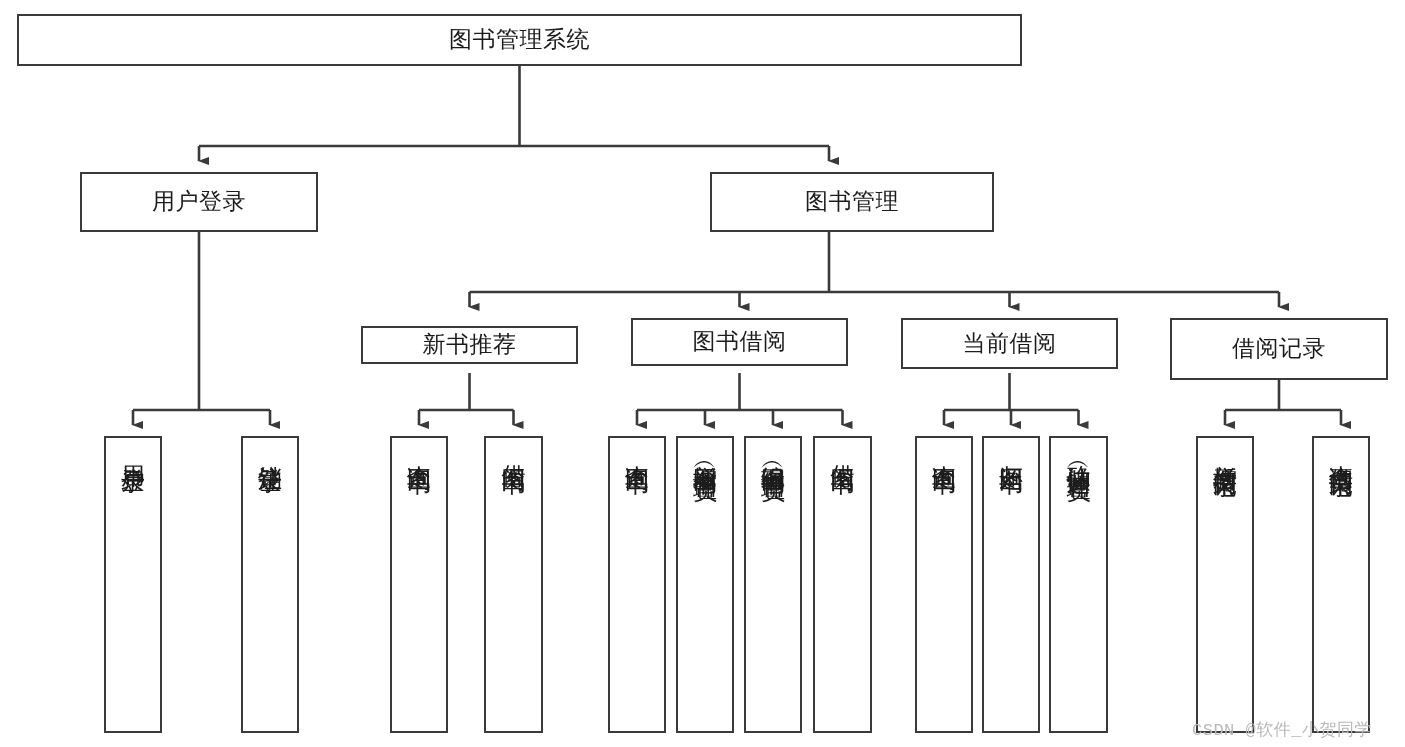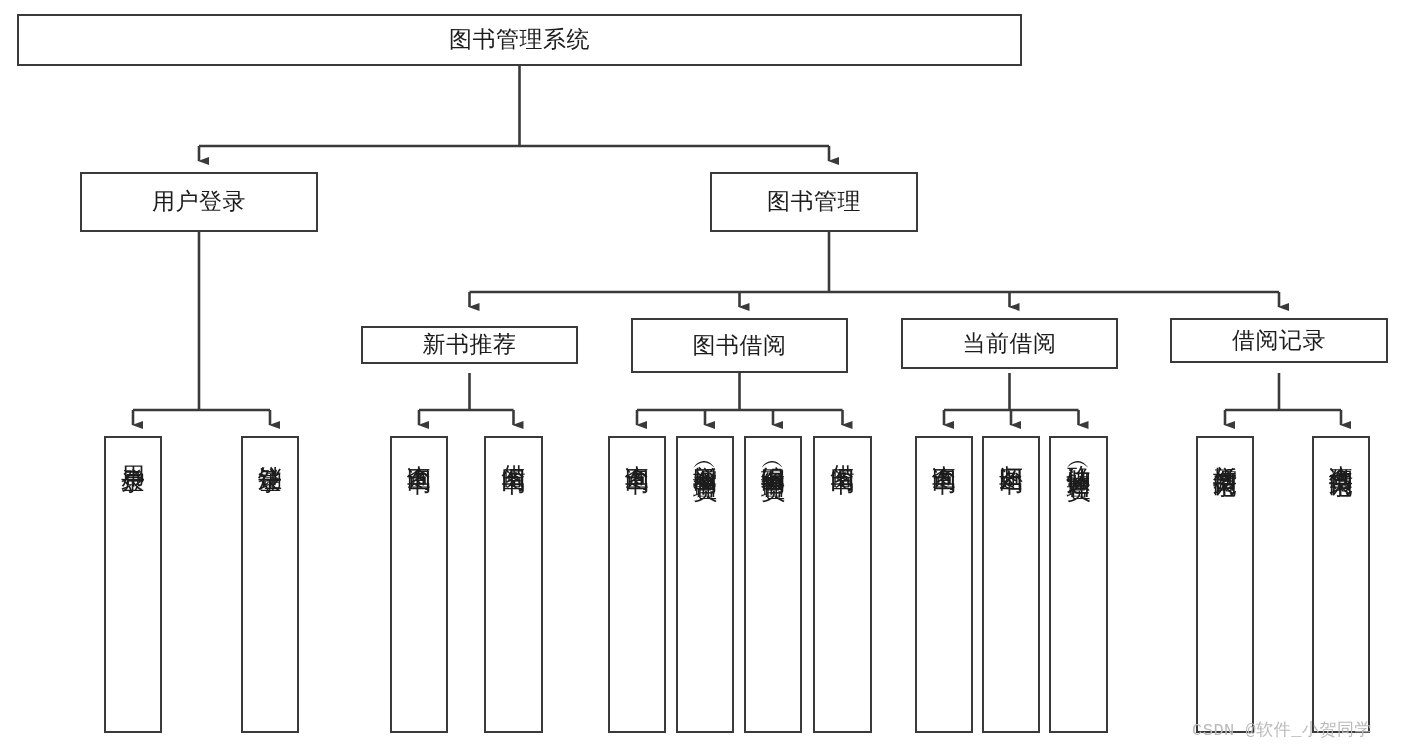--- a/index.html
+++ b/index.html
@@ -108,34 +108,34 @@
       </g>
   </svg>
 
   <div class="node root horiz" style="left: 17px; top: 14px; width: 1005px; height: 52px;">
     <span class="lbl">图书管理系统</span>
   </div>
 
   <div class="node horiz" style="left: 80px; top: 172px; width: 238px; height: 60px;">
     <span class="lbl">用户登录</span>
   </div>
-  <div class="node horiz" style="left: 710px; top: 172px; width: 208px; height: 60px;">
+  <div class="node horiz" style="left: 710px; top: 172px; width: 284px; height: 60px;">
     <span class="lbl">图书管理</span>
   </div>
 
   <div class="node horiz" style="left: 361px; top: 310px; width: 217px; height: 38px; margin-top: 16px;">
     <span class="lbl">新书推荐</span>
   </div>
-  <div class="node horiz" style="left: 631px; top: 318px; width: 217px; height: 55px;">
+  <div class="node horiz" style="left: 631px; top: 318px; width: 217px; height: 48px;">
     <span class="lbl">图书借阅</span>
   </div>
   <div class="node horiz" style="left: 901px; top: 318px; width: 217px; height: 51px;">
     <span class="lbl">当前借阅</span>
   </div>
-  <div class="node horiz" style="left: 1170px; top: 318px; width: 218px; height: 45px;">
+  <div class="node horiz" style="left: 1170px; top: 318px; width: 218px; height: 62px;">
     <span class="lbl">借阅记录</span>
   </div>
 
   <div class="node vert" style="left: 104px; top: 436px; width: 58px; height: 297px;">
     <span class="lbl">用户登录</span>
   </div>
   <div class="node vert" style="left: 241px; top: 436px; width: 58px; height: 297px;">
     <span class="lbl">注销登录</span>
   </div>
   <div class="node vert" style="left: 390px; top: 436px; width: 58px; height: 297px;">

